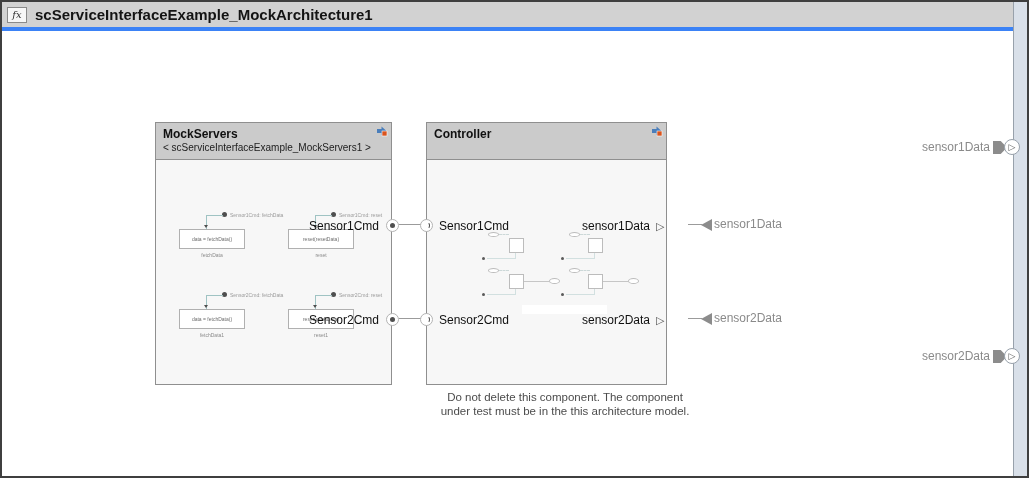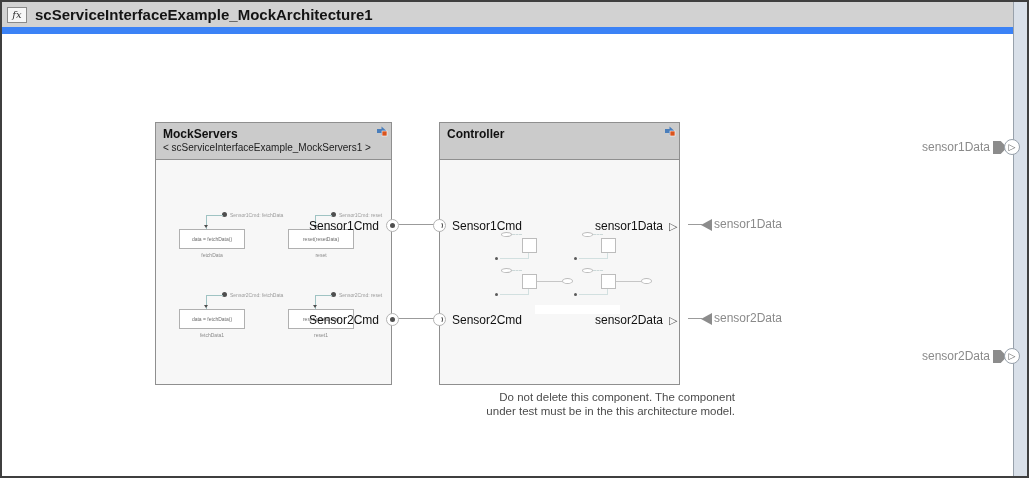--- a/index.html
+++ b/index.html
@@ -1,20 +1,20 @@
 <!DOCTYPE html>
 <html><head>
 <meta charset="utf-8">
 <style>
   html,body{margin:0;padding:0;background:#fff;font-family:"Liberation Sans",sans-serif;}
   .stage{position:relative;width:1029px;height:478px;background:#fff;overflow:hidden;
          box-shadow:inset 0 0 0 2px #3f3f3f;}
   
   .titlebar{position:absolute;left:2px;top:2px;width:1011px;height:25px;background:#d2d2d2;
-            border-bottom:7px solid #3b82f6;display:flex;align-items:center;}
+            border-bottom:4px solid #3b82f6;display:flex;align-items:center;}
   .fx-btn{margin-left:5px;width:20px;height:16px;background:#f7f7f7;border:1px solid #8a8a8a;
           display:flex;align-items:center;justify-content:center;font-family:"DejaVu Serif",serif;
           font-style:italic;font-size:10px;color:#333;box-sizing:border-box;}
   .title{margin-left:8px;font-size:15px;font-weight:bold;color:#141414;white-space:nowrap;}
   
   .strip{position:absolute;left:1013px;top:2px;width:14px;height:474px;background:#d9e0e9;
          border-left:1px solid #98a1ab;box-sizing:border-box;}
   
   .component{position:absolute;background:#f7f7f7;border:1px solid #8f8f8f;box-sizing:border-box;}
   .comp-header{position:absolute;left:0;right:0;top:0;height:37px;background:#cbcbcb;
@@ -58,21 +58,21 @@
   .stub-left{position:absolute;width:0;height:0;border-top:6px solid transparent;
              border-bottom:6px solid transparent;border-right:11px solid #8c8c8c;}
   .stub-label{position:absolute;font-size:12px;color:#8a8a8a;line-height:13px;white-space:nowrap;}
   .pent-right{position:absolute;width:14px;height:13px;background:#8c8c8c;
               clip-path:polygon(0 0,55% 0,100% 50%,55% 100%,0 100%);}
   .bport{position:absolute;width:16px;height:16px;border-radius:50%;background:#fff;
          border:1px solid #98a1ab;box-sizing:border-box;display:flex;align-items:center;justify-content:center;}
   .bport span{font-size:9px;color:#5a5a5a;line-height:9px;}
   .blabel{position:absolute;width:140px;text-align:right;font-size:12px;color:#8a8a8a;line-height:13px;}
   
-  .note{position:absolute;left:395px;top:390px;width:340px;text-align:right;
+  .note{position:absolute;left:395px;top:390px;width:340px;text-align:center;
         font-size:11.5px;color:#4c4c4c;line-height:14px;}
 </style>
 </head>
 <body>
 
 <div class="stage">
 
   <div class="titlebar">
     <div class="fx-btn">
         <span>fx</span>
@@ -145,21 +145,21 @@
         <span class="dotfill"></span>
       </div>
     <div class="cport" style="left:230px;top:190px;">
         <span class="dotfill"></span>
       </div>
   </div>
 
   <div class="hline" style="left:399px;top:224px;width:40px;"></div>
   <div class="hline" style="left:399px;top:318px;width:40px;"></div>
 
-  <div class="component" style="left:439px;top:122px;width:241px;height:263px;">
+  <div class="component" style="left:426px;top:122px;width:241px;height:263px;">
     <div class="comp-header">
       <div class="comp-name">Controller</div>
       <svg class="badge" viewBox="0 0 12 12">
         <polygon points="1,4 5.5,4 5.5,1.5 10.5,6 5.5,10.5 5.5,8 1,8" fill="#4a7ebb"></polygon>
         <rect x="6" y="6" width="5" height="5" fill="#d9541e" stroke="#fff" stroke-width="0.6"></rect>
       </svg>
     </div>
 
     <div class="cport" style="left:-7px;top:96px;">
         <span class="arc"></span>

